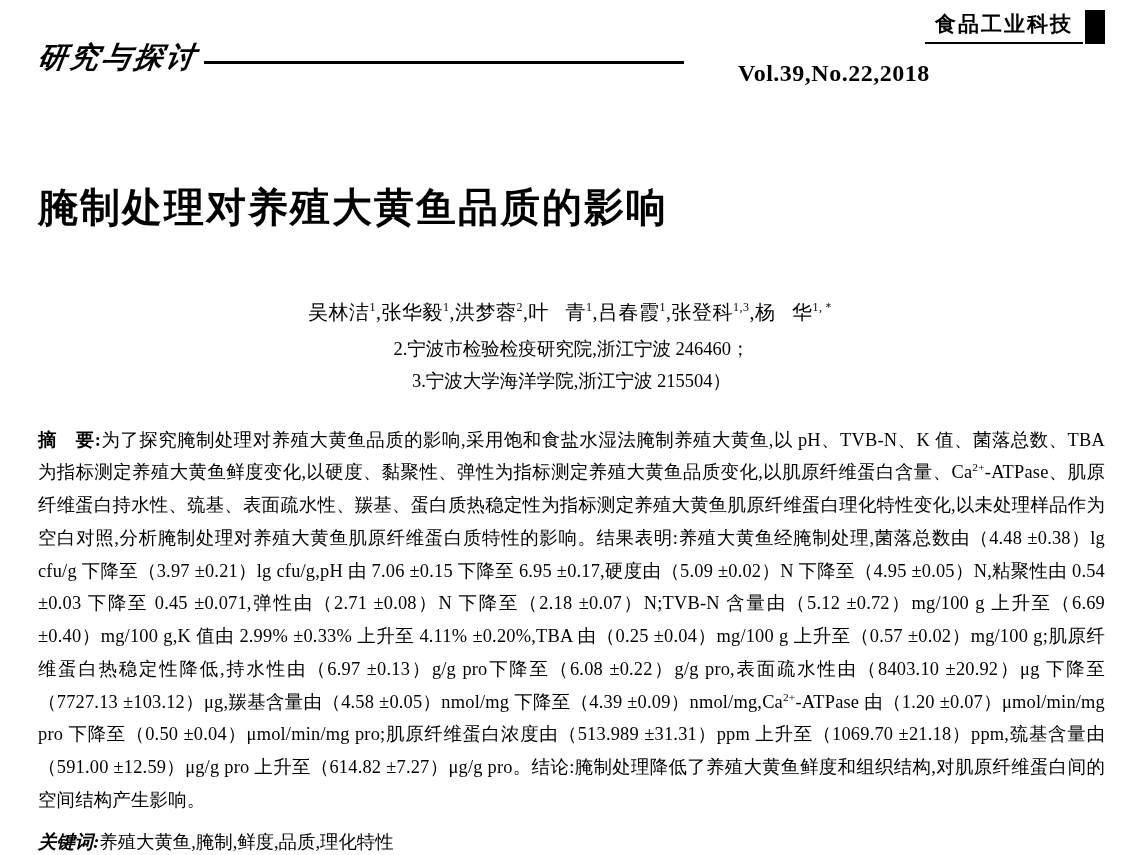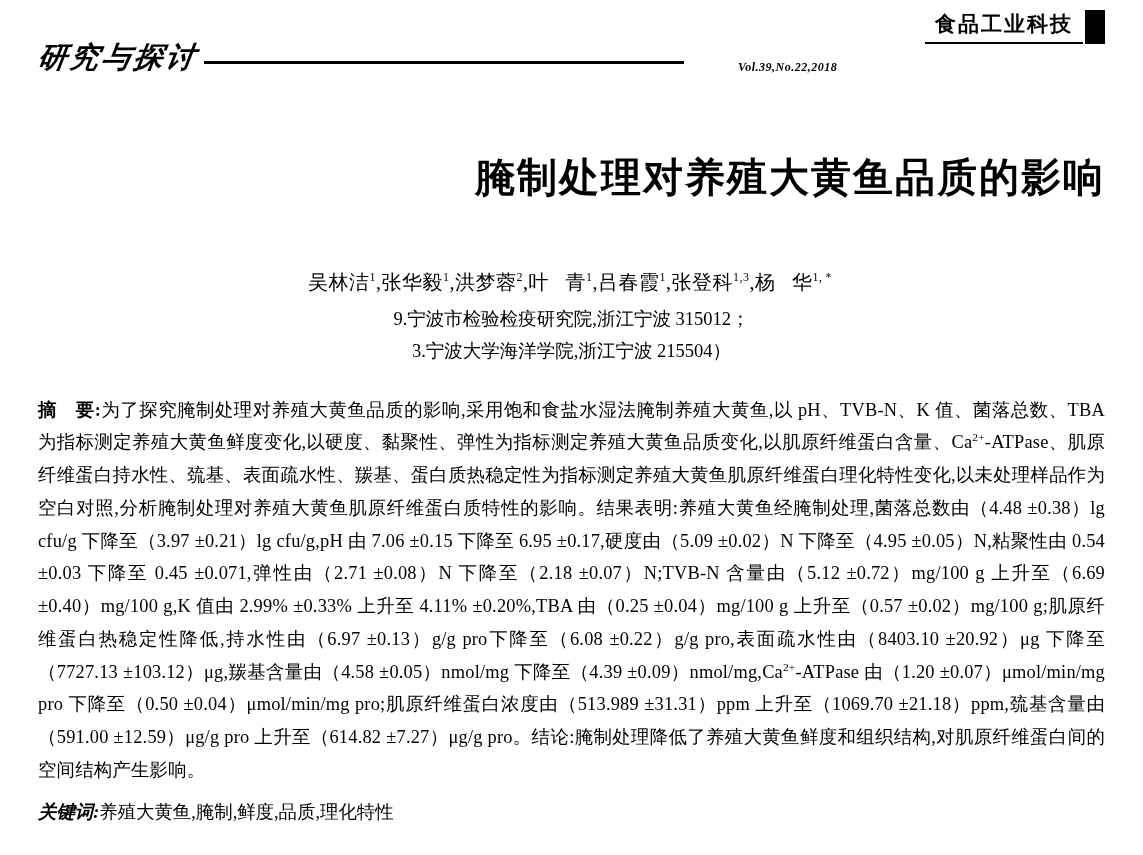--- a/index.html
+++ b/index.html
@@ -75,34 +75,33 @@
     height: 3px;
     background: #000;
     margin-left: 6px;
     margin-top: 8px;
   }
   .volume-info {
     position: absolute;
     left: 700px;
     top: 60px;
     font-family: "Liberation Serif", serif;
-    font-style: italic;
     font-weight: bold;
-    font-size: 12px;
+    font-size: 24px;
     letter-spacing: 0.5px;
   }
 
   
   .title {
-    text-align: right;
+    text-align: left;
     font-family: "DejaVu Serif", serif;
     font-weight: bold;
     font-size: 40px;
     letter-spacing: 2px;
-    margin-top: 54px;
+    margin-top: 84px;
     margin-bottom: 0;
   }
 
   
   .authors {
     text-align: center;
     font-size: 20px;
     margin-top: 64px;
     letter-spacing: 0.5px;
   }
@@ -160,21 +159,21 @@
     <div class="volume-info">Vol.39,No.22,2018</div>
   </div>
 
   <h1 class="title">腌制处理对养殖大黄鱼品质的影响</h1>
 
   <div class="authors">
     吴林洁<sup>1</sup>,张华毅<sup>1</sup>,洪梦蓉<sup>2</sup>,叶&nbsp;&nbsp;&nbsp;青<sup>1</sup>,吕春霞<sup>1</sup>,张登科<sup>1,3</sup>,杨&nbsp;&nbsp;&nbsp;华<sup>1,＊</sup>
   </div>
 
   <div class="affiliations">
-    <div>9.宁波市检验检疫研究院,浙江宁波 315012；</div>
+    <div>2.宁波市检验检疫研究院,浙江宁波 246460；</div>
     <div>3.宁波大学海洋学院,浙江宁波 215504）</div>
   </div>
 
   <div class="abstract">
     <span class="lead">摘　要:</span><span>为了探究腌制处理对养殖大黄鱼品质的影响,采用饱和食盐水湿法腌制养殖大黄鱼,以 pH、TVB-N、K 值、菌落总数、TBA 为指标测定养殖大黄鱼鲜度变化,以硬度、黏聚性、弹性为指标测定养殖大黄鱼品质变化,以肌原纤维蛋白含量、Ca<sup>2+</sup>-ATPase、肌原纤维蛋白持水性、巯基、表面疏水性、羰基、蛋白质热稳定性为指标测定养殖大黄鱼肌原纤维蛋白理化特性变化,以未处理样品作为空白对照,分析腌制处理对养殖大黄鱼肌原纤维蛋白质特性的影响。结果表明:养殖大黄鱼经腌制处理,菌落总数由（4.48 ±0.38）lg cfu/g 下降至（3.97 ±0.21）lg cfu/g,pH 由 7.06 ±0.15 下降至 6.95 ±0.17,硬度由（5.09 ±0.02）N 下降至（4.95 ±0.05）N,粘聚性由 0.54 ±0.03 下降至 0.45 ±0.071,弹性由（2.71 ±0.08）N 下降至（2.18 ±0.07）N;TVB-N 含量由（5.12 ±0.72）mg/100 g 上升至（6.69 ±0.40）mg/100 g,K 值由 2.99% ±0.33% 上升至 4.11% ±0.20%,TBA 由（0.25 ±0.04）mg/100 g 上升至（0.57 ±0.02）mg/100 g;肌原纤维蛋白热稳定性降低,持水性由（6.97 ±0.13）g/g pro下降至（6.08 ±0.22）g/g pro,表面疏水性由（8403.10 ±20.92）μg 下降至（7727.13 ±103.12）μg,羰基含量由（4.58 ±0.05）nmol/mg 下降至（4.39 ±0.09）nmol/mg,Ca<sup>2+</sup>-ATPase 由（1.20 ±0.07）μmol/min/mg pro 下降至（0.50 ±0.04）μmol/min/mg pro;肌原纤维蛋白浓度由（513.989 ±31.31）ppm 上升至（1069.70 ±21.18）ppm,巯基含量由（591.00 ±12.59）μg/g pro 上升至（614.82 ±7.27）μg/g pro。结论:腌制处理降低了养殖大黄鱼鲜度和组织结构,对肌原纤维蛋白间的空间结构产生影响。</span>
   </div>
 
   <div class="keywords">
     <span class="lead">关键词:</span><span>养殖大黄鱼,腌制,鲜度,品质,理化特性</span>
   </div>

